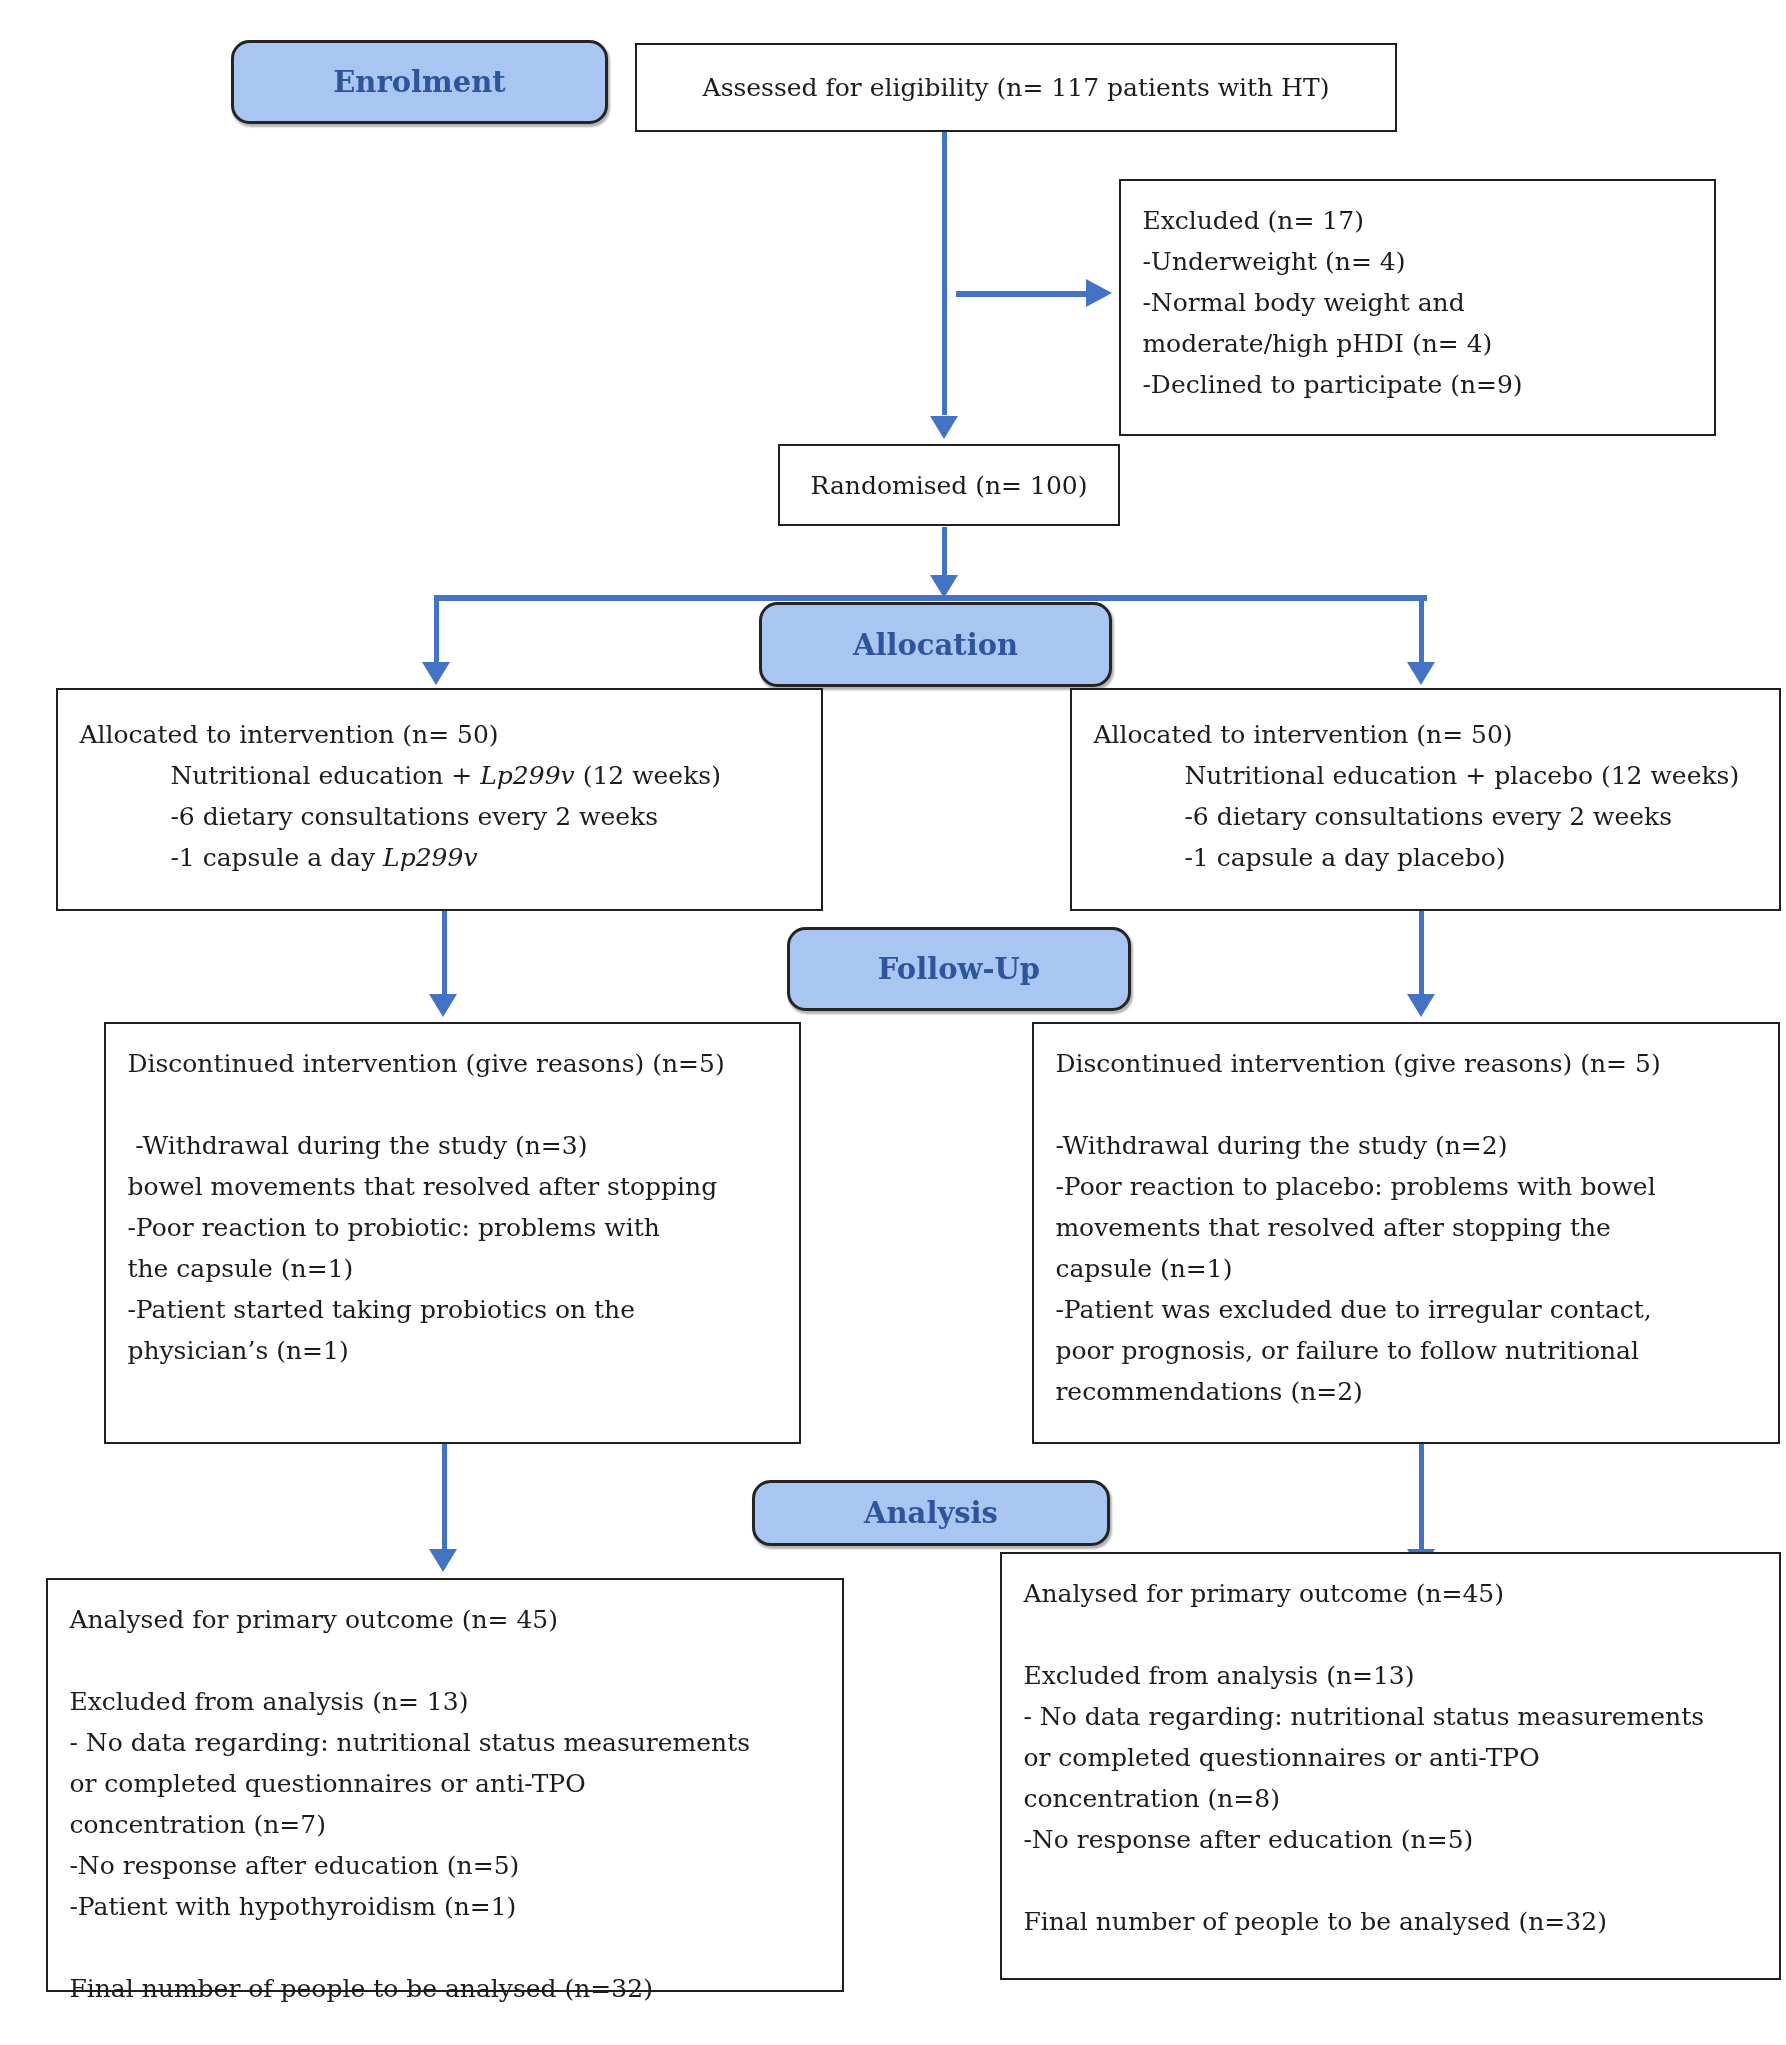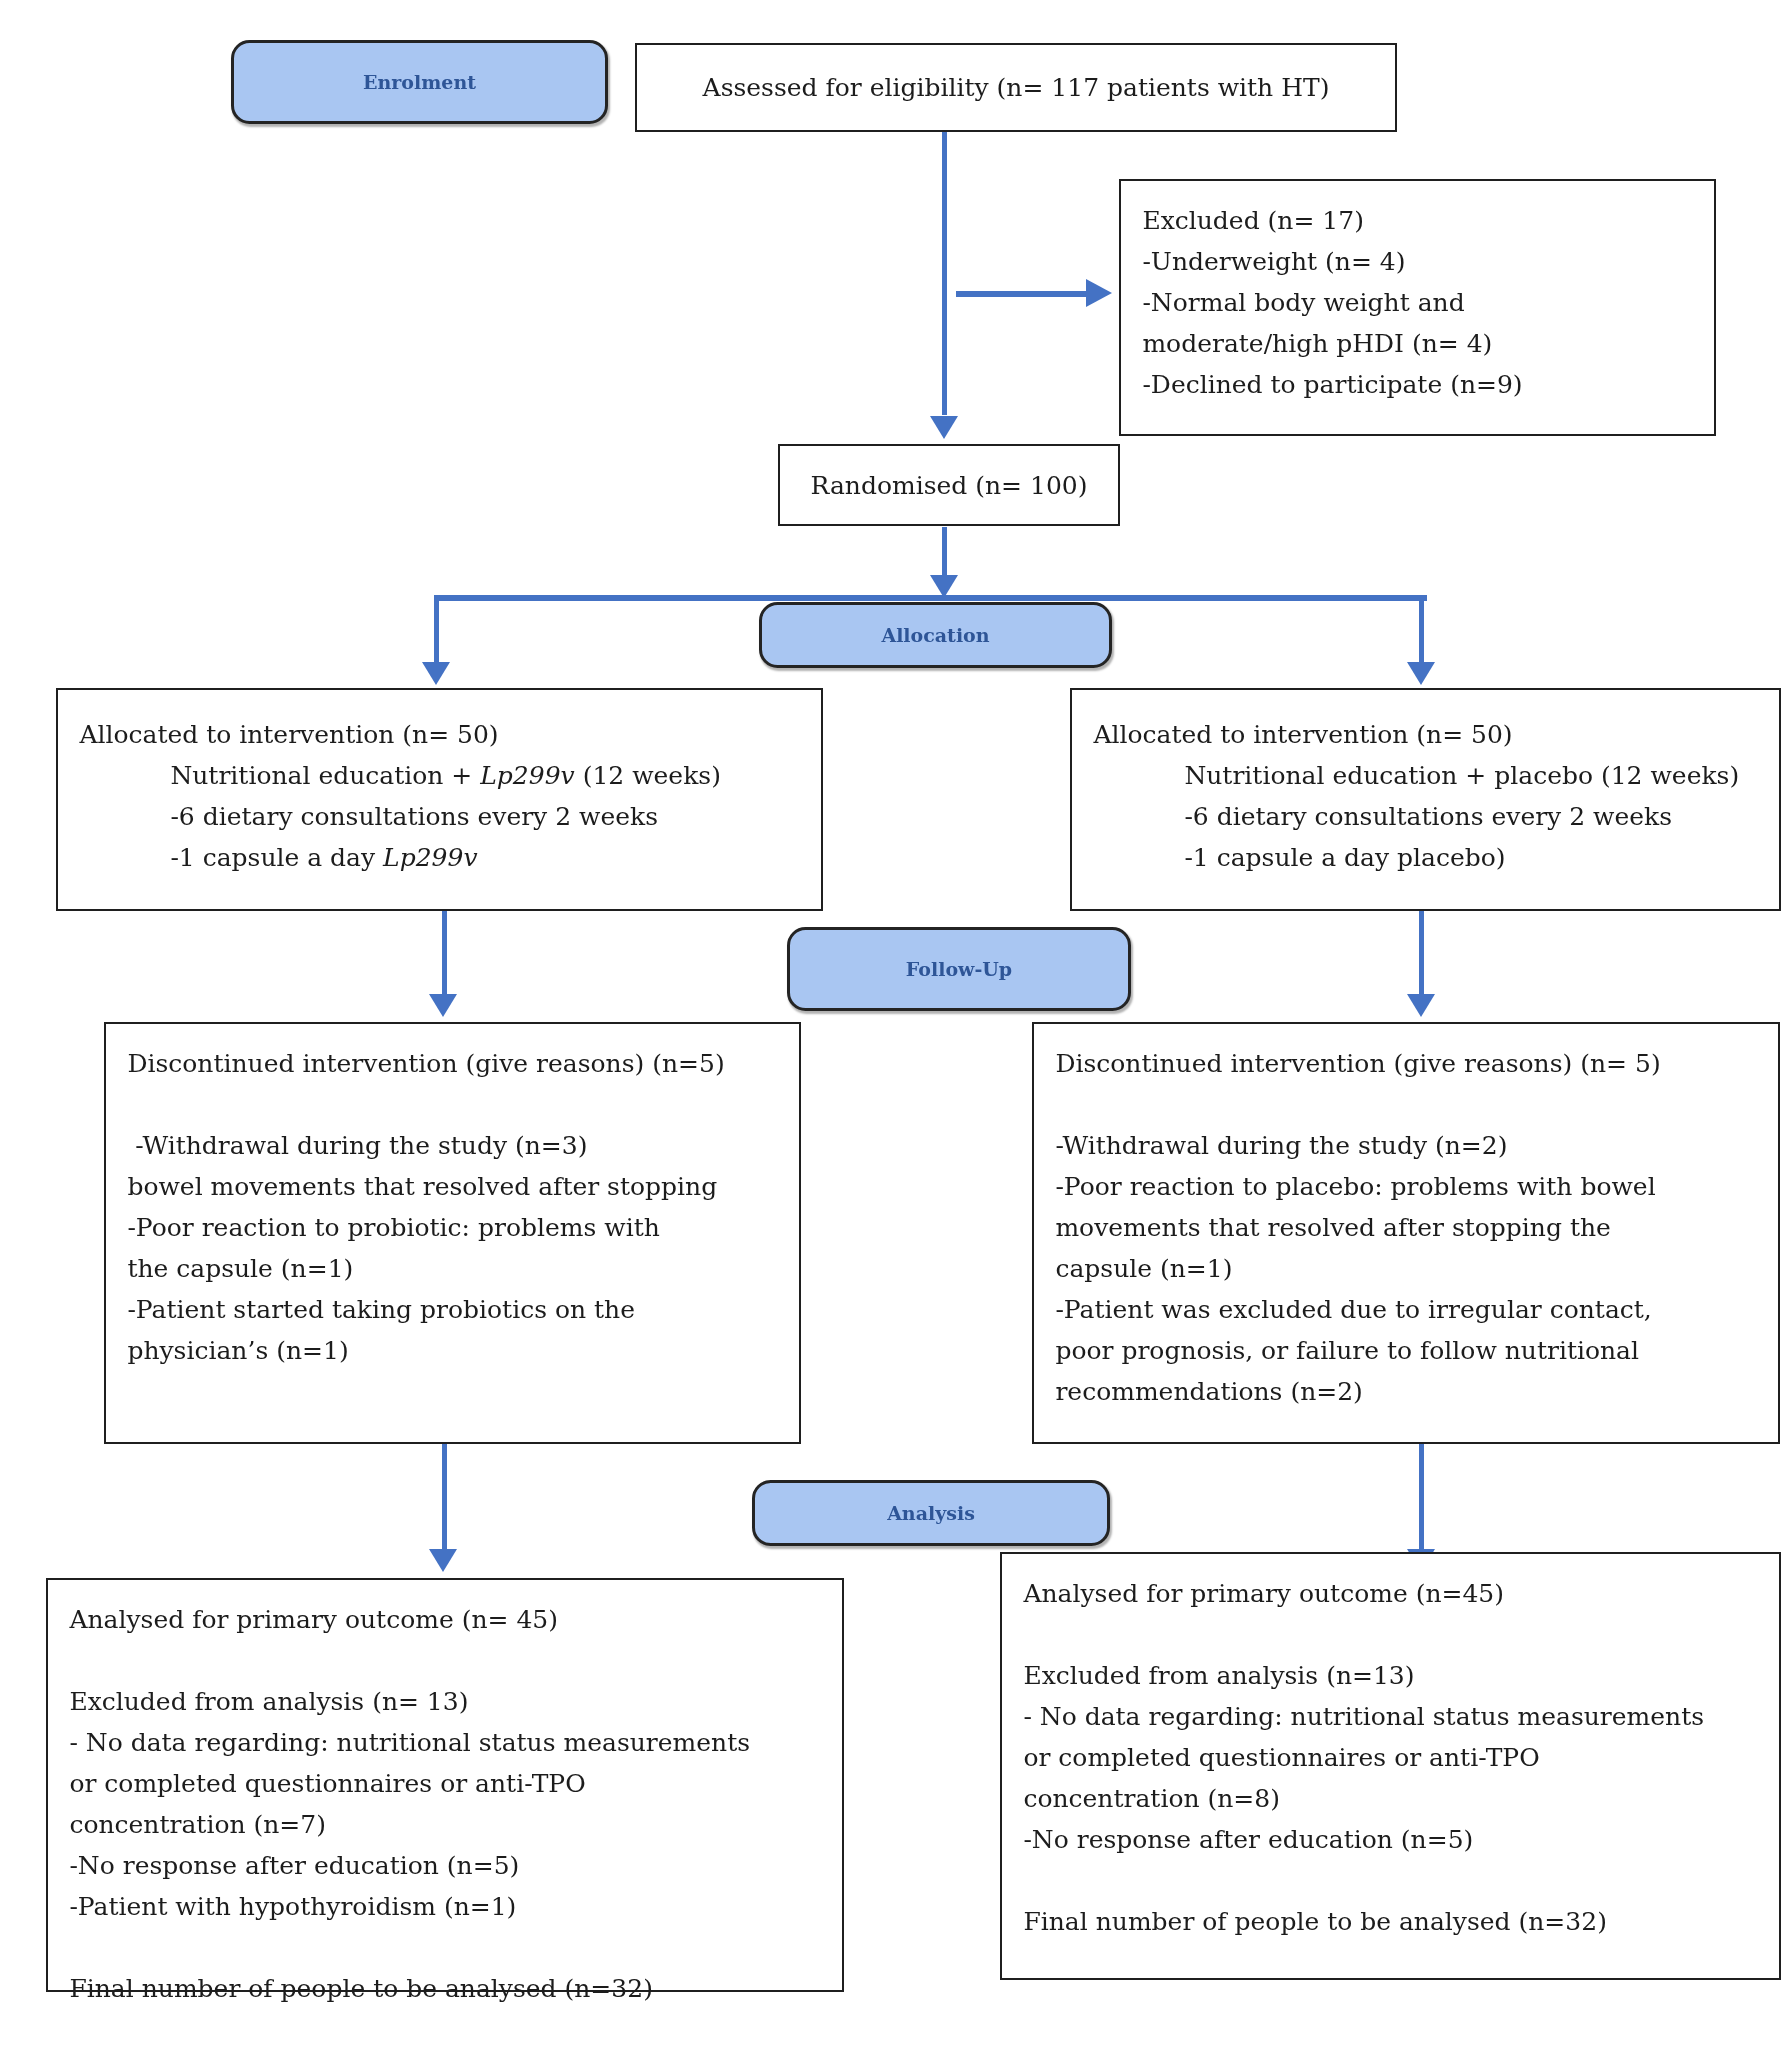--- a/index.html
+++ b/index.html
@@ -9,21 +9,21 @@
   }
   .box{
     position:absolute;background:#ffffff;border:2.9px solid #1f1f1f;box-sizing:border-box;
     font-size:25px;line-height:41px;
   }
   .box.center{display:flex;align-items:center;justify-content:center;text-align:center;}
   .box.pad{padding:18.6px 21.4px;}
   .plabel{
     position:absolute;background:#a9c6f2;border:3.6px solid #242424;border-radius:18.6px;
     display:flex;align-items:center;justify-content:center;box-sizing:border-box;
-    color:#2e5597;font-weight:bold;font-size:19px;
+    color:#2e5597;font-weight:bold;font-size:29px;
     box-shadow:1.4px 2.9px 2.1px rgba(0,0,0,0.3);
   }
   .vline,.hline{position:absolute;background:#4472c4;}
   .head-down{
     position:absolute;width:0;height:0;
     border-left:14.3px solid transparent;border-right:14.3px solid transparent;
     border-top:23px solid #4472c4;
   }
   .head-right{
     position:absolute;width:0;height:0;
@@ -32,21 +32,21 @@
   }
   .tline{min-height:41px;}
   .tline.ind{padding-left:91px;}
 </style>
 </head>
 <body>
 
 <div class="canvas">
 
   <div class="plabel" style="left:231px;top:40px;width:377px;height:84px">Enrolment</div>
-  <div class="plabel" style="left:759px;top:602px;width:353px;height:66px">Allocation</div>
+  <div class="plabel" style="left:759px;top:602px;width:353px;height:85px">Allocation</div>
   <div class="plabel" style="left:787px;top:927px;width:344px;height:84px">Follow-Up</div>
   <div class="plabel" style="left:752px;top:1480px;width:358px;height:66px">Analysis</div>
 
   <div class="vline" style="left:942px;top:131px;width:5px;height:284px"></div>
   <div class="head-down" style="left:930px;top:416px"></div>
 
   <div class="hline" style="left:956px;top:291px;width:130px;height:5.7px"></div>
   <div class="head-right" style="left:1086px;top:279px"></div>
 
   <div class="vline" style="left:942px;top:527px;width:5px;height:50px"></div>

